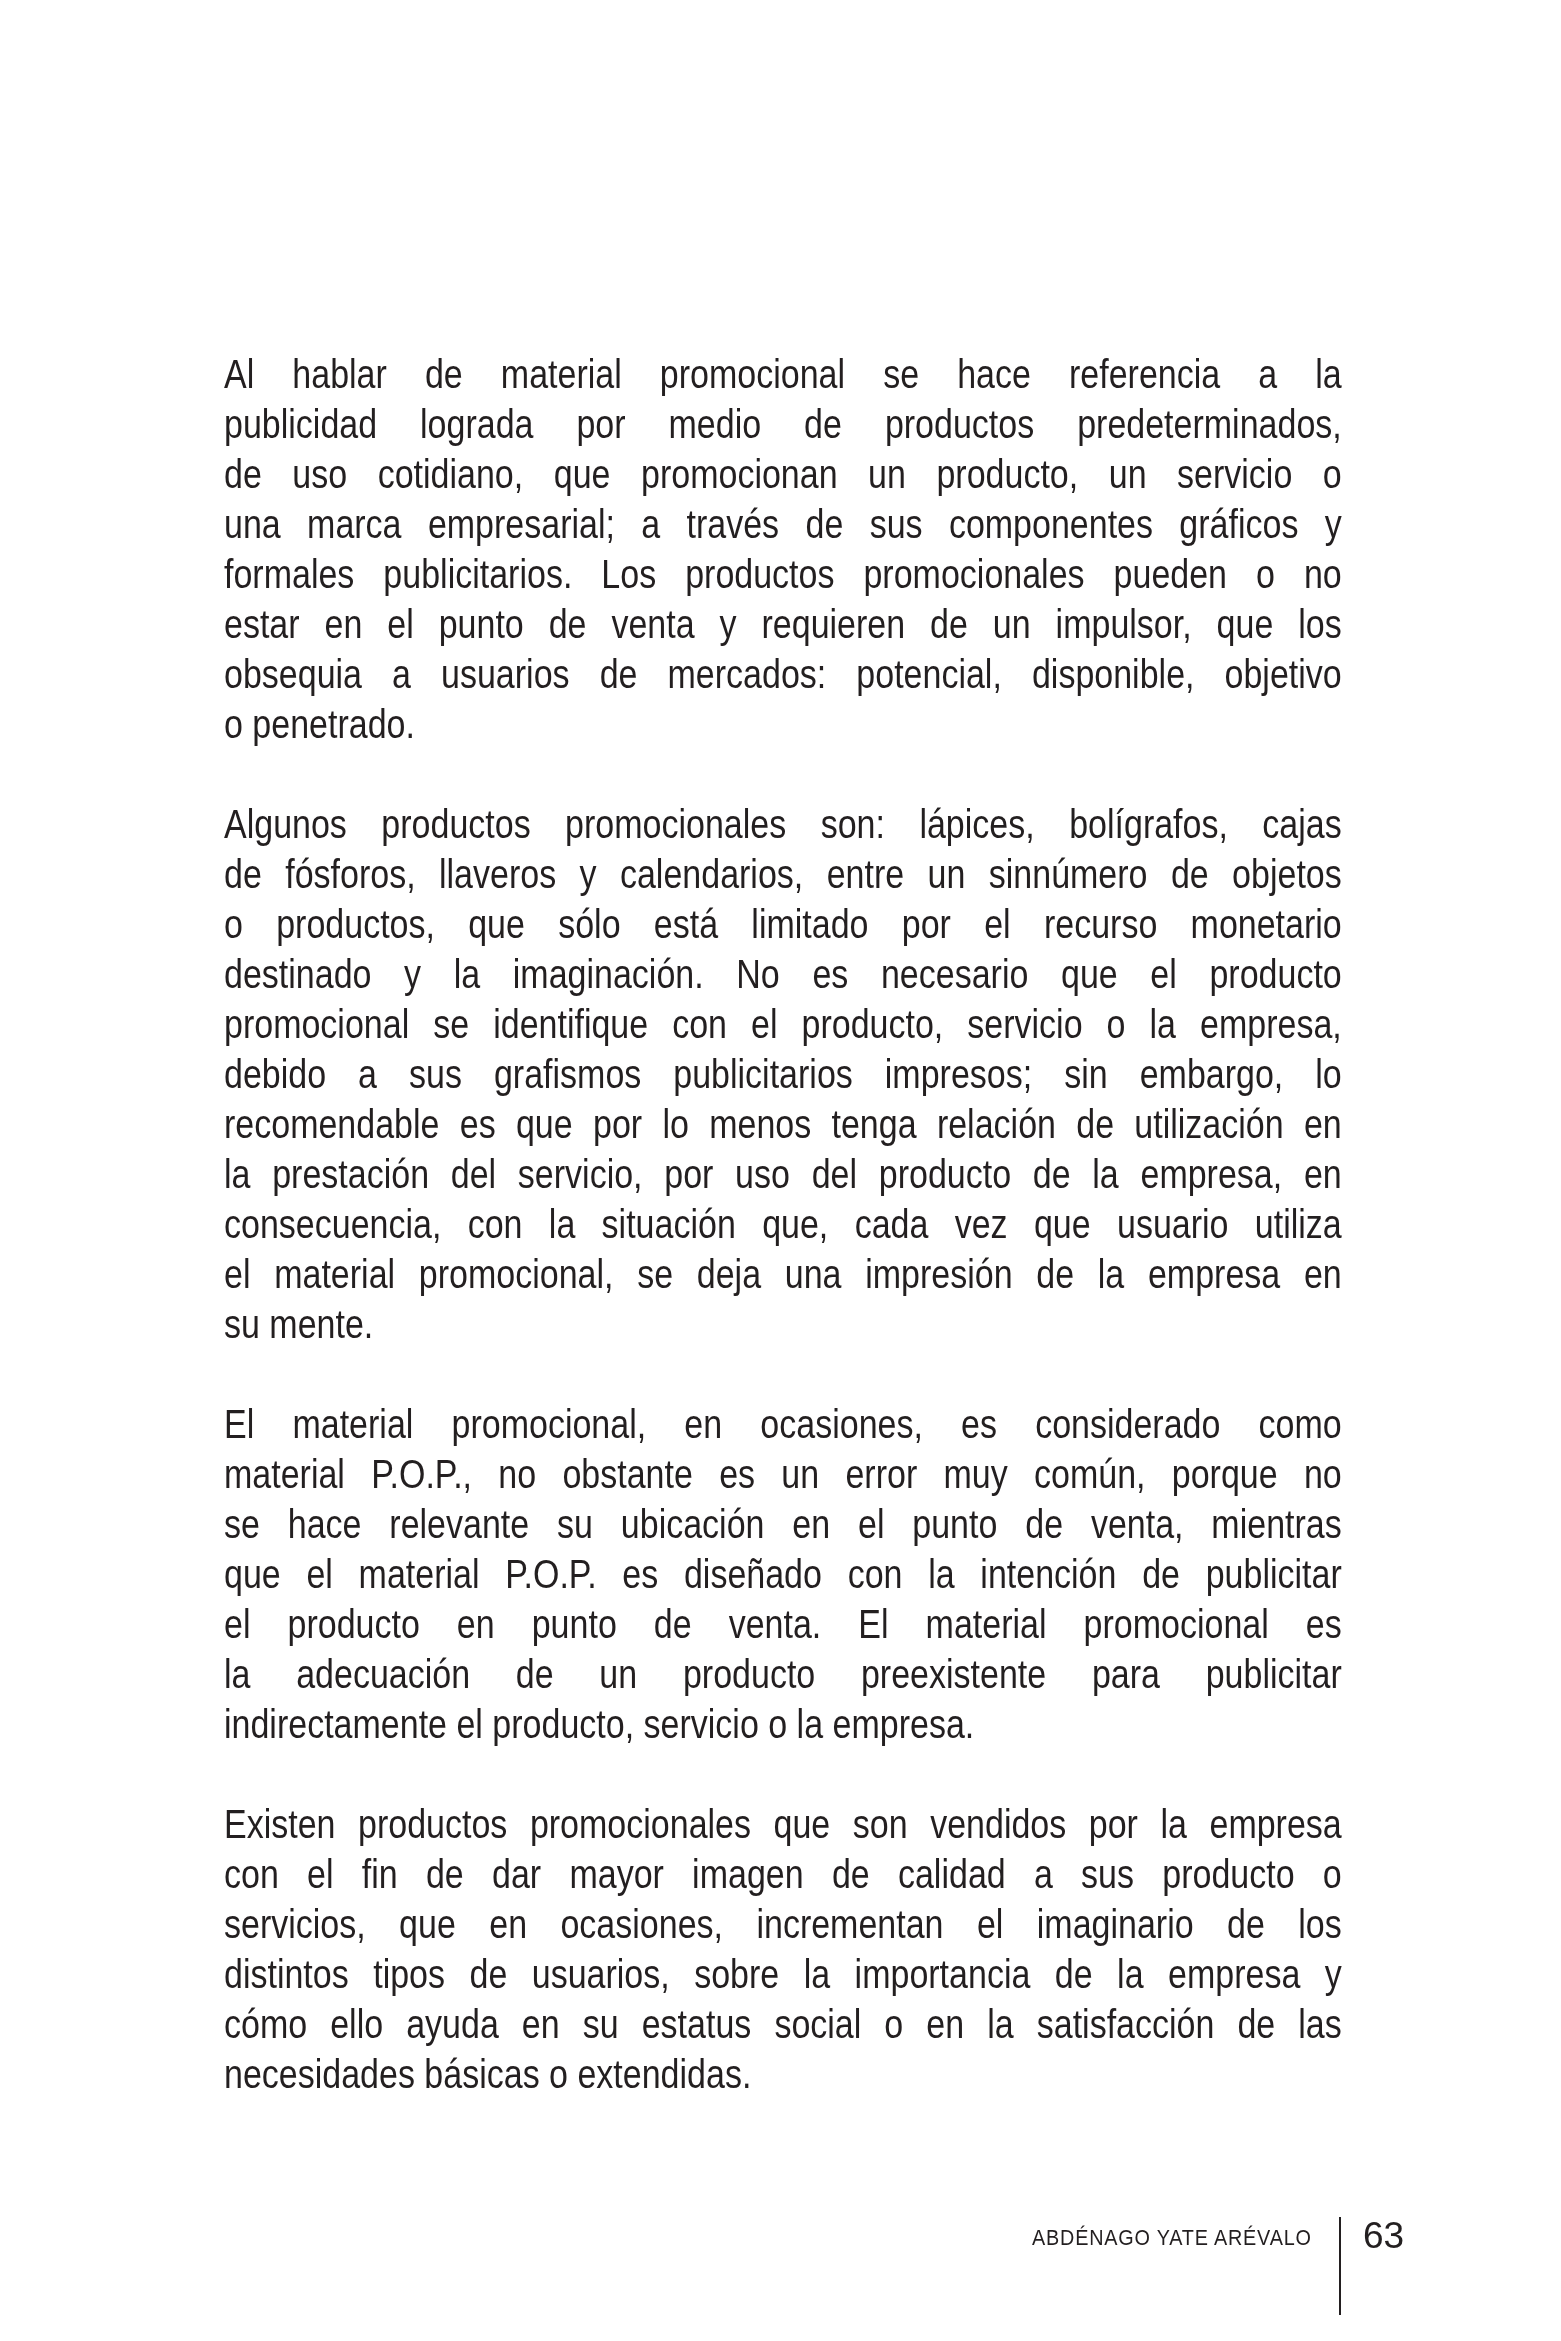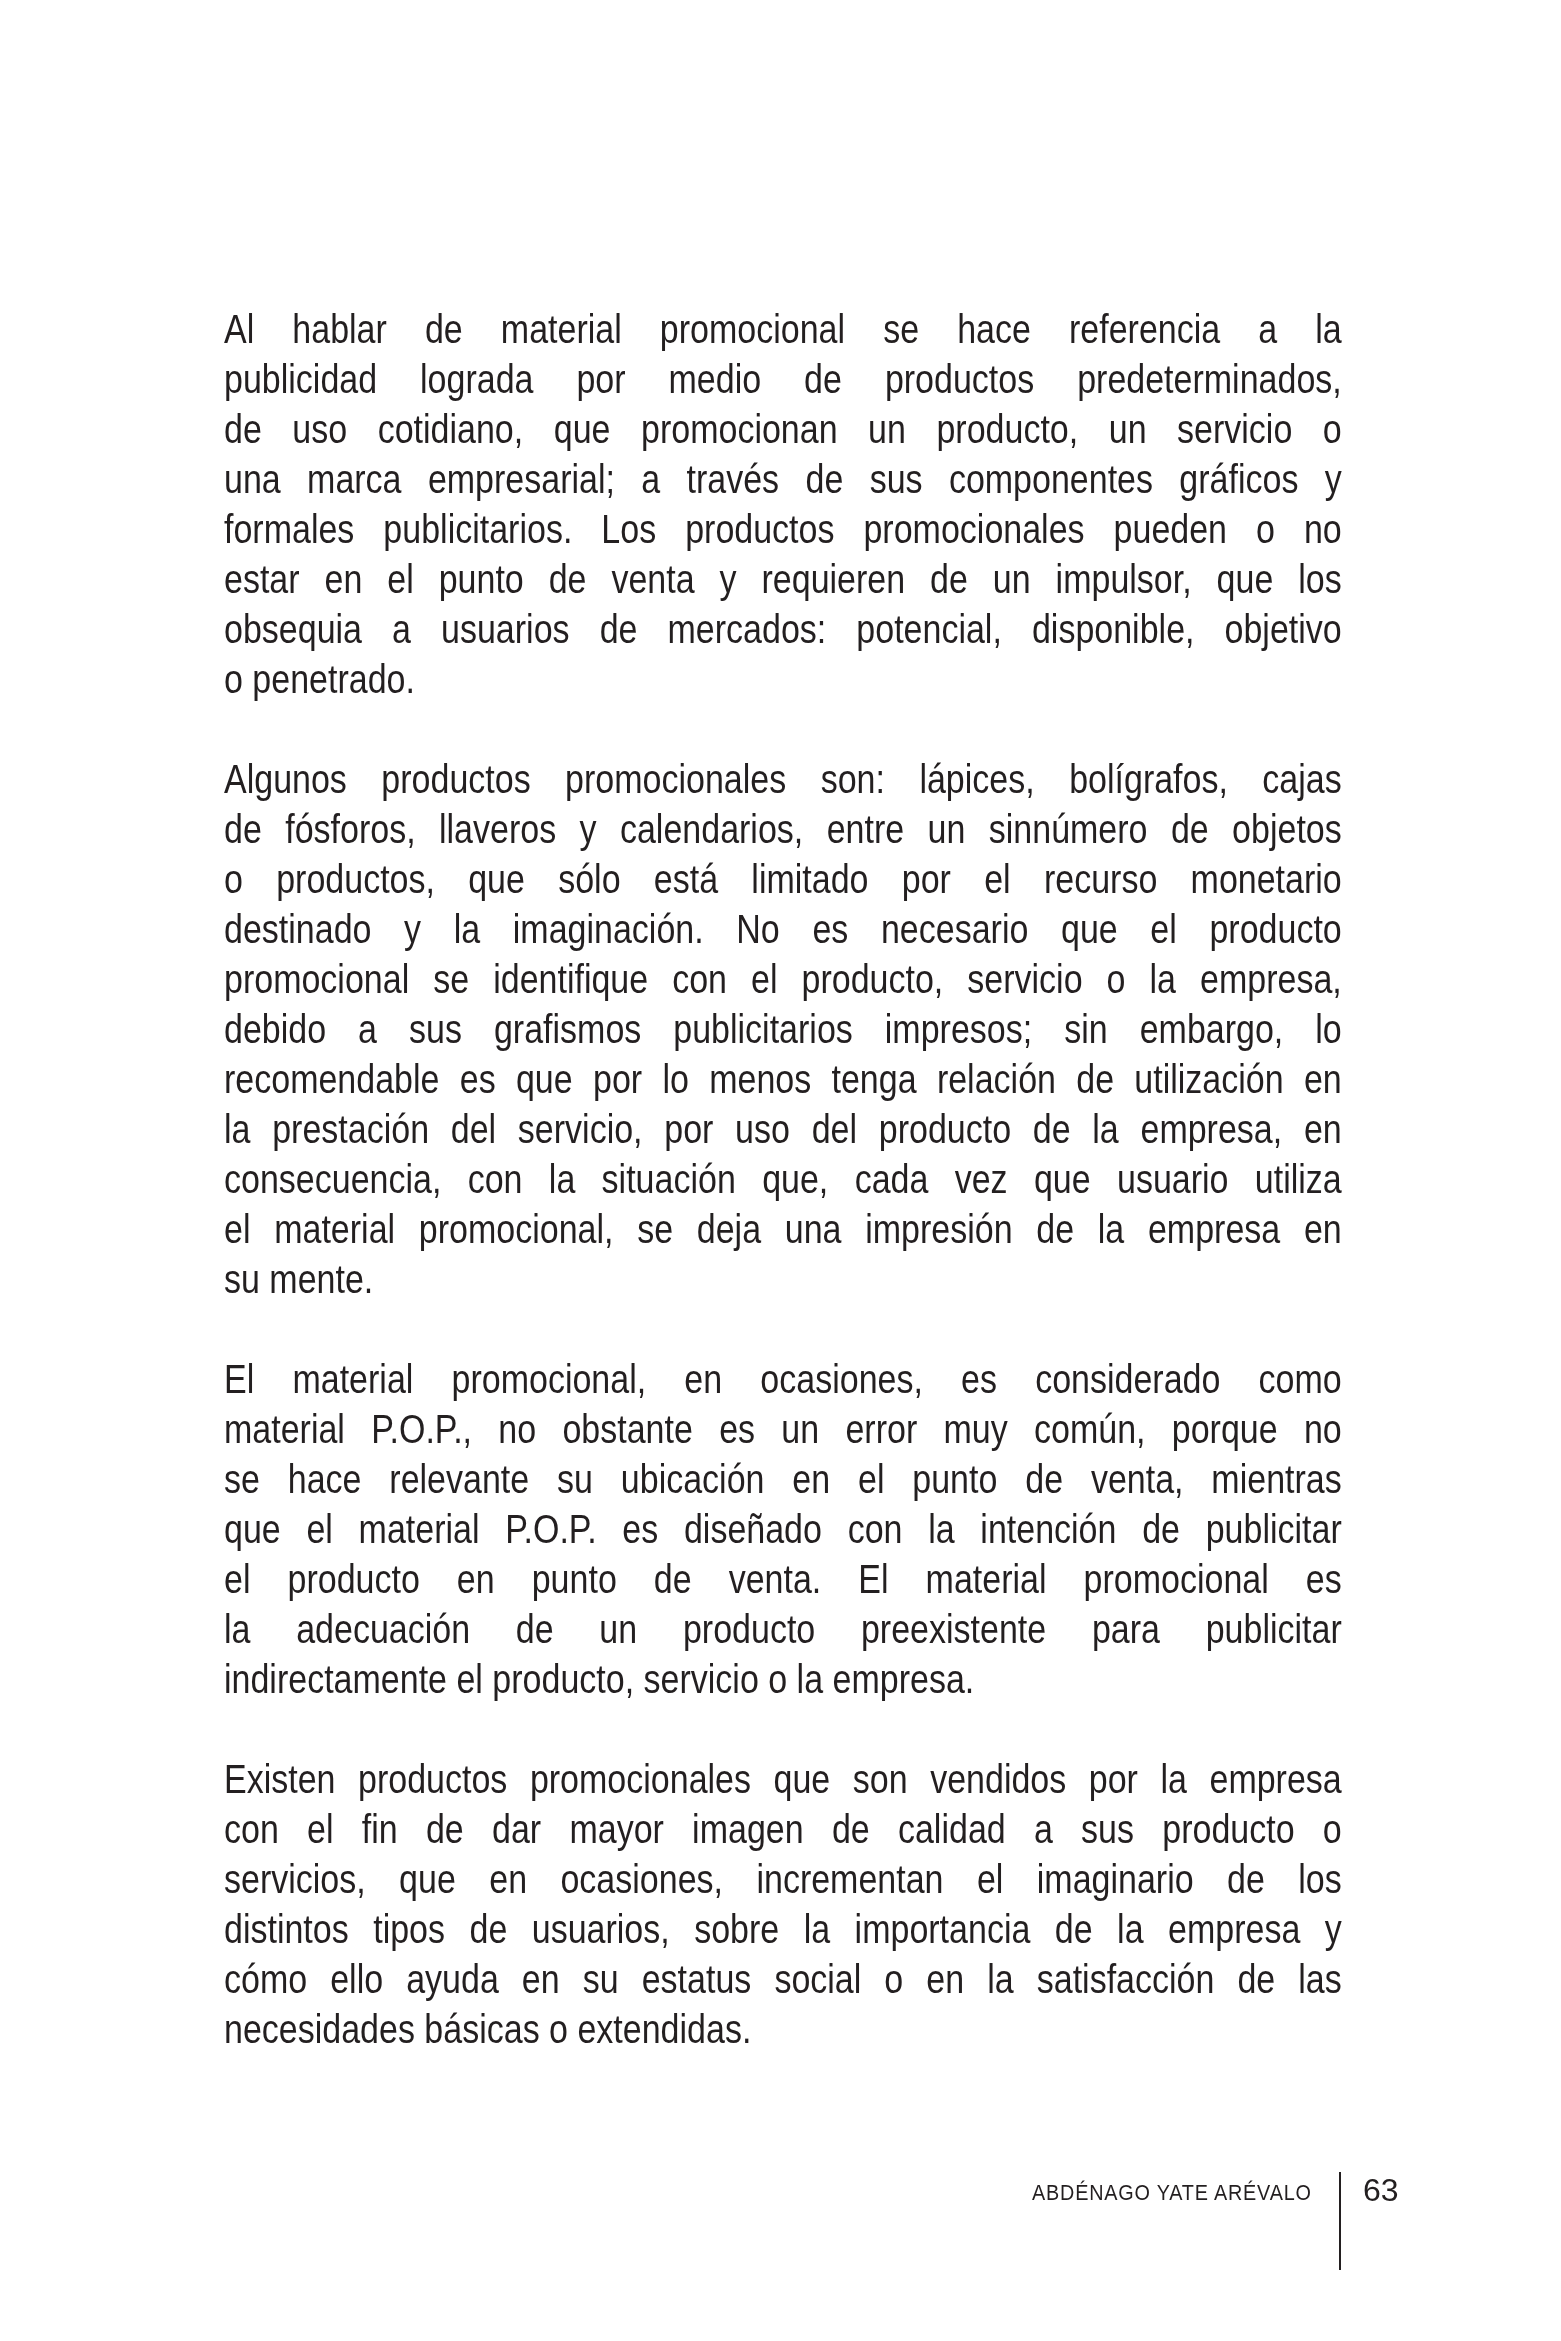--- a/index.html
+++ b/index.html
@@ -11,20 +11,21 @@
     height: 2342px;
     position: relative;
     background: #ffffff;
     font-family: "Liberation Sans", sans-serif;
     overflow: hidden;
   }
   .page {
     position: absolute;
     inset: 0;
     background: #ffffff;
+    margin-top: 45px;
   }
   .text-block {
     position: absolute;
     left: 224px;
     top: 304px;
     width: 1315px;              
     transform: scaleX(0.85);    
     transform-origin: top left;
     color: #231f20;
   }
@@ -63,21 +64,21 @@
     left: 1339px;
     top: 2172px;
     width: 1.9px;
     height: 98px;
     background: #231f20;
   }
   .page-number {
     position: absolute;
     left: 1363px;
     top: 2176px;
-    font-size: 32px;
+    font-size: 37px;
     line-height: 29px;
     color: #231f20;
   }
 </style>
 </head>
 <body>
 
 <div class="page">
 
   <main class="text-block" id="text-block">

